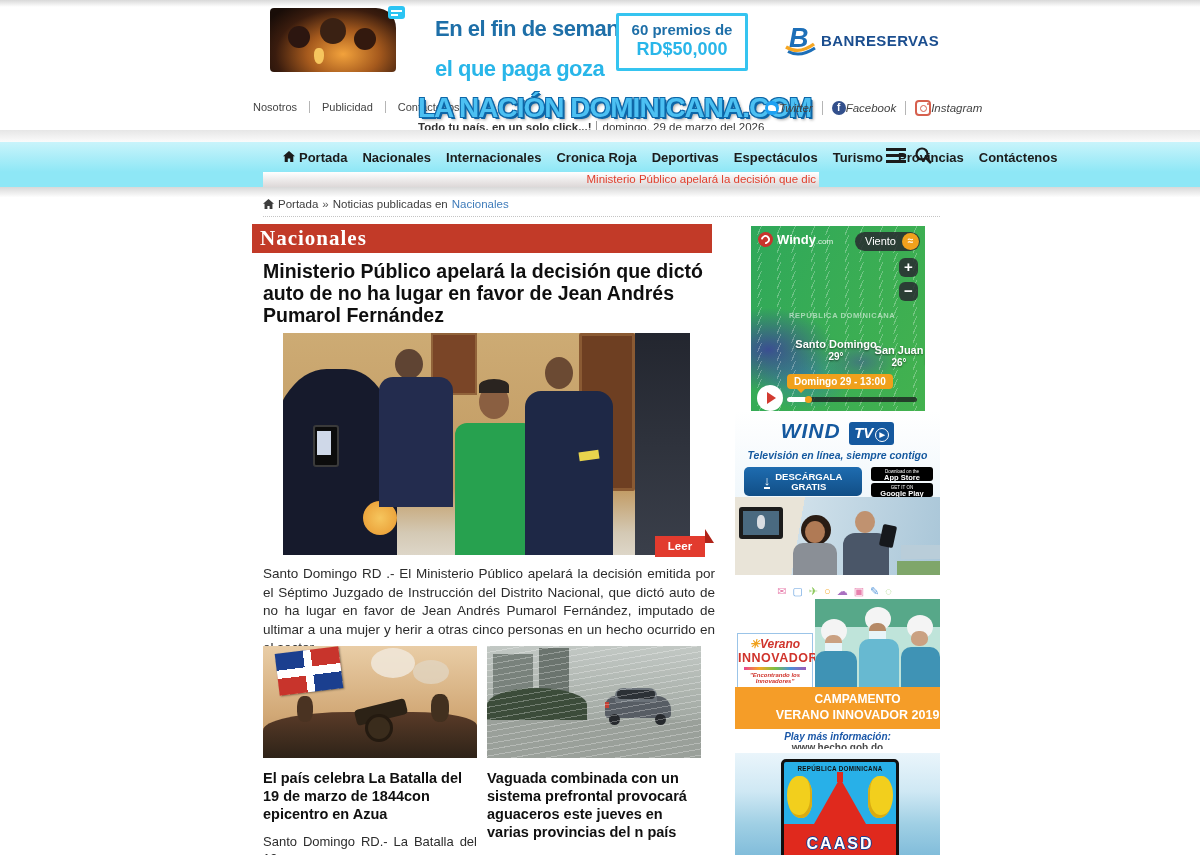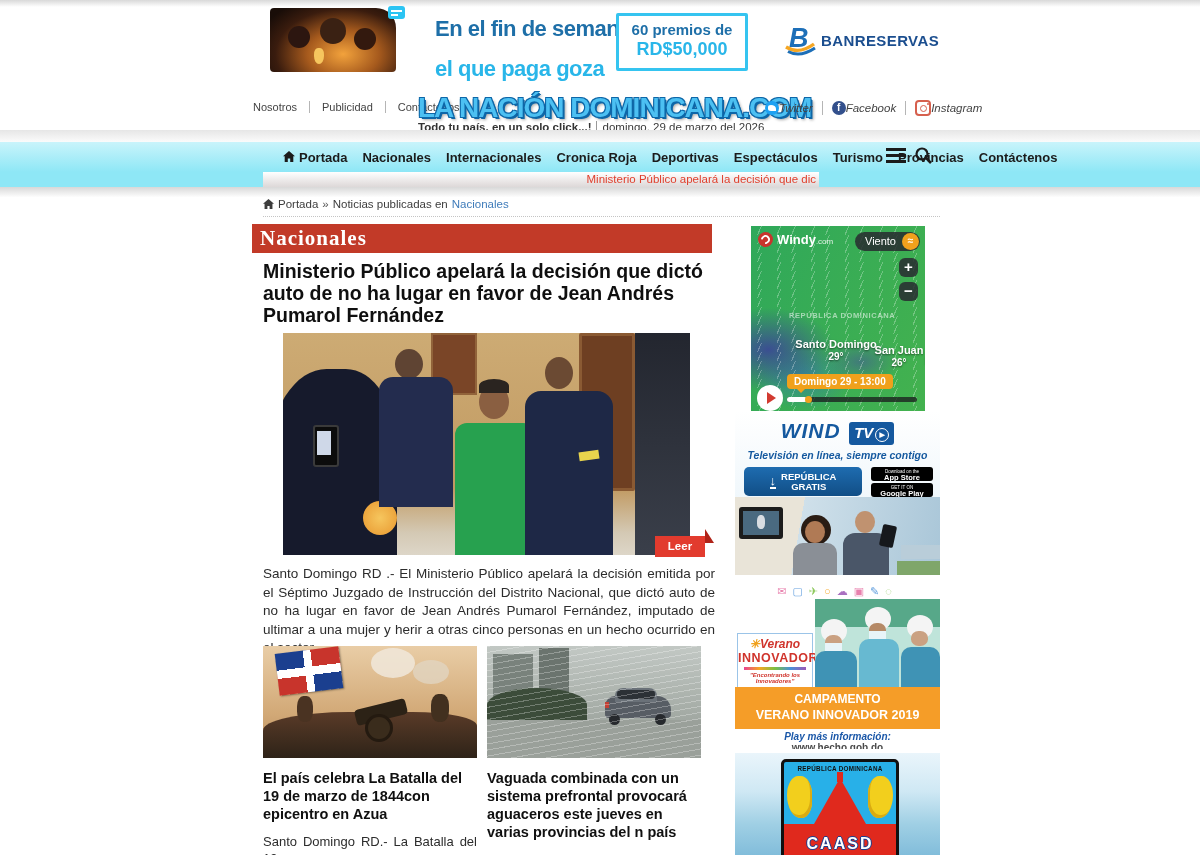--- a/index.html
+++ b/index.html
@@ -190,21 +190,21 @@
     background:#fff;padding:3px 0 4px 0;}
   .vlogo .l1{font-size:12px;font-weight:bold;font-style:italic;color:#d0342c;}
   .vlogo .l1 .ast{color:#f0a11c;}
   .vlogo .l2{font-size:12.5px;font-weight:bold;color:#d0342c;letter-spacing:.5px;}
   .vlogo .bar{height:3px;margin:2px 6px;
     background:linear-gradient(90deg,#e84393,#f5a623,#7bc043,#4a90d9,#9b59b6);}
   .vlogo .sl{font-size:6px;font-weight:bold;font-style:italic;color:#d0342c;}
   .vphoto{position:absolute;left:80px;top:16px;width:125px;height:114px;overflow:hidden;background:#bfe4da;}
   .vphoto .shape{position:absolute;}
   .vbanner{position:absolute;left:0;top:104px;width:205px;height:42px;background:#f59d28;
-    text-align:center;color:#fff;font-weight:bold;}
+    text-align:center;color:#fff;font-weight:bold;padding-left:20px;}
   .vbanner .b1{display:block;margin-top:5px;font-size:12px;}
   .vbanner .b2{display:block;margin-top:2px;font-size:12.5px;}
   .vinfo{position:absolute;left:0;top:148px;width:205px;text-align:center;}
   .vinfo .i1{display:block;font-size:10px;font-weight:bold;font-style:italic;color:#1a57a8;}
   .vinfo .i2{display:block;font-size:10px;font-weight:bold;color:#4a4a4a;}
 
   
   .caasd{left:0;top:556px;width:205px;height:110px;overflow:hidden;cursor:pointer;
     background:linear-gradient(#eaf5fb 0%,#cfe8f4 35%,#9fcfe4 65%,#7ab8d8 100%);}
   .emblem{position:absolute;left:46px;top:6px;width:112px;height:98px;border:3px solid #101010;
@@ -455,21 +455,21 @@
       </div>
 
       <div class="abs windtv">
         <div class="wtv-logo">
           <span class="word">WIND</span>
           <span class="tvbox"><span>TV</span><span class="pc">▶</span></span>
         </div>
         <div class="wtv-tag">Televisión en línea, siempre contigo</div>
         <div class="wtv-cta">
           <span class="dl">↓</span>
-          <span class="t"><span>REPÚBLICA</span><br><span>GRATIS</span></span>
+          <span class="t"><span>DESCÁRGALA</span><br><span>GRATIS</span></span>
         </div>
         <div class="badge bd1">
           <span class="s">Download on the</span>
           <span class="b">App Store</span>
         </div>
         <div class="badge bd2">
           <span class="s">GET IT ON</span>
           <span class="b">Google Play</span>
         </div>
         <div class="wtv-photo">

